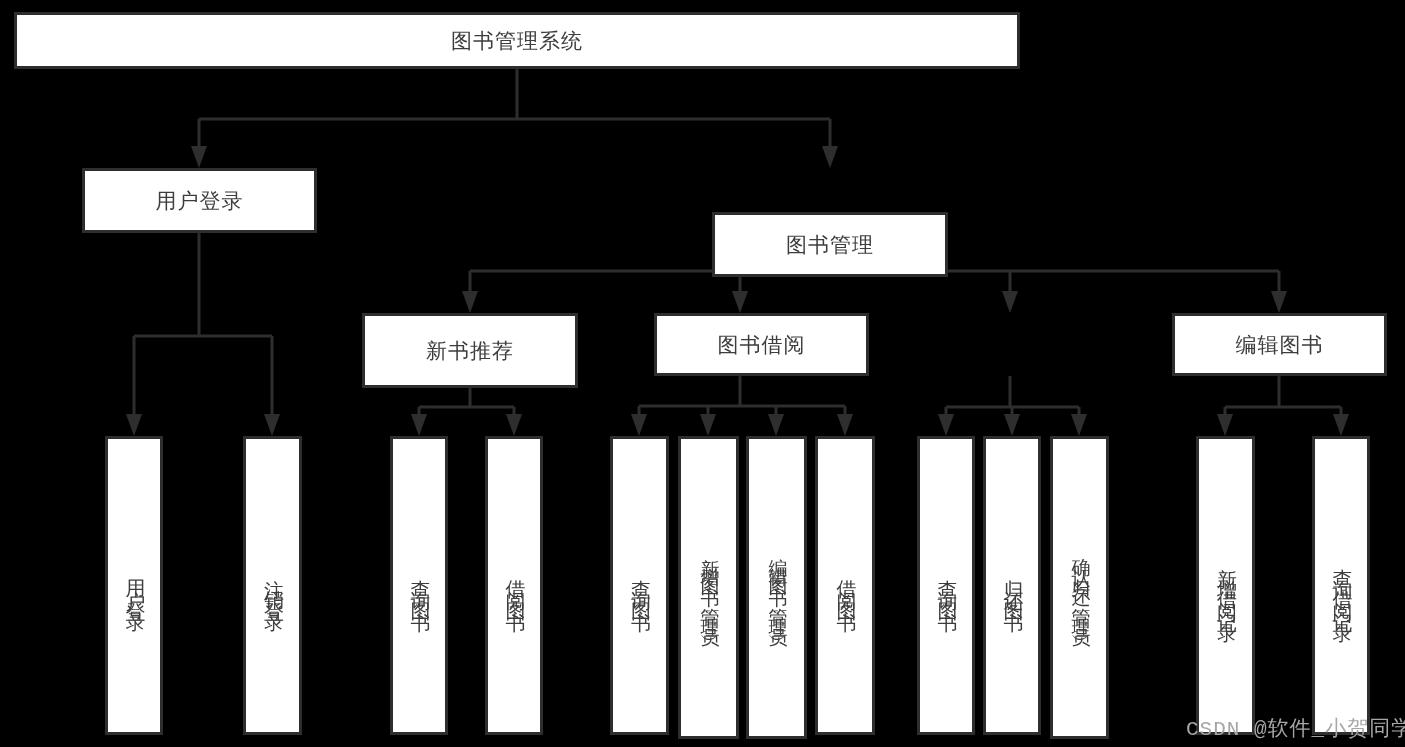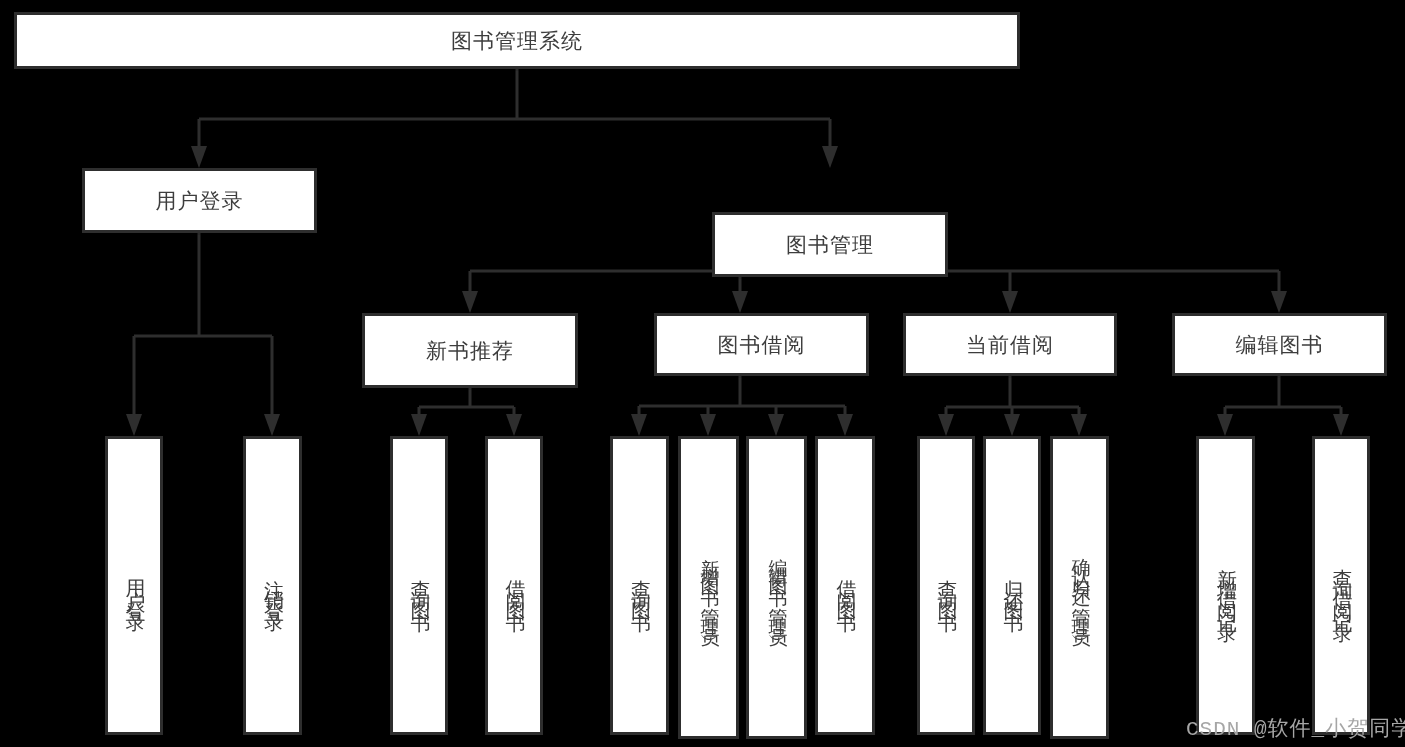--- a/index.html
+++ b/index.html
@@ -110,21 +110,20 @@
     </g>
   </svg>
 
   <div class="box hbox" style="left:14px; top:12px; width:1006px; height:57px;">图书管理系统</div>
 
   <div class="box hbox" style="left:82px; top:168px; width:235px; height:65px;">用户登录</div>
   <div class="box hbox" style="left:712px; top:168px; width:236px; height:65px;margin-top:44px;">图书管理</div>
 
   <div class="box hbox" style="left:362px; top:313px; width:216px; height:75px;">新书推荐</div>
   <div class="box hbox" style="left:633px; top:313px; width:215px; height:63px;margin-left:21px;">图书借阅</div>
-  <div class="box hbox" style="left:903px; top:313px; width:214px; height:63px;">当前借阅</div>
   <div class="box hbox" style="left:1172px; top:313px; width:215px; height:63px;">编辑图书</div>
 
   <div class="box vbox" style="left:105px; top:436px; width:58px; height:299px;">用户登录</div>
   <div class="box vbox" style="left:243px; top:436px; width:59px; height:299px;">注销登录</div>
 
   <div class="box vbox" style="left:390px; top:436px; width:58px; height:299px;">查询图书</div>
   <div class="box vbox" style="left:485px; top:436px; width:58px; height:299px;">借阅图书</div>
 
   <div class="box vbox" style="left:610px; top:436px; width:59px; height:299px;">查询图书</div>
   <div class="box vbox vbox-long" style="left:678px; top:436px; width:61px; height:303px;">新增图书（管理员）</div>

